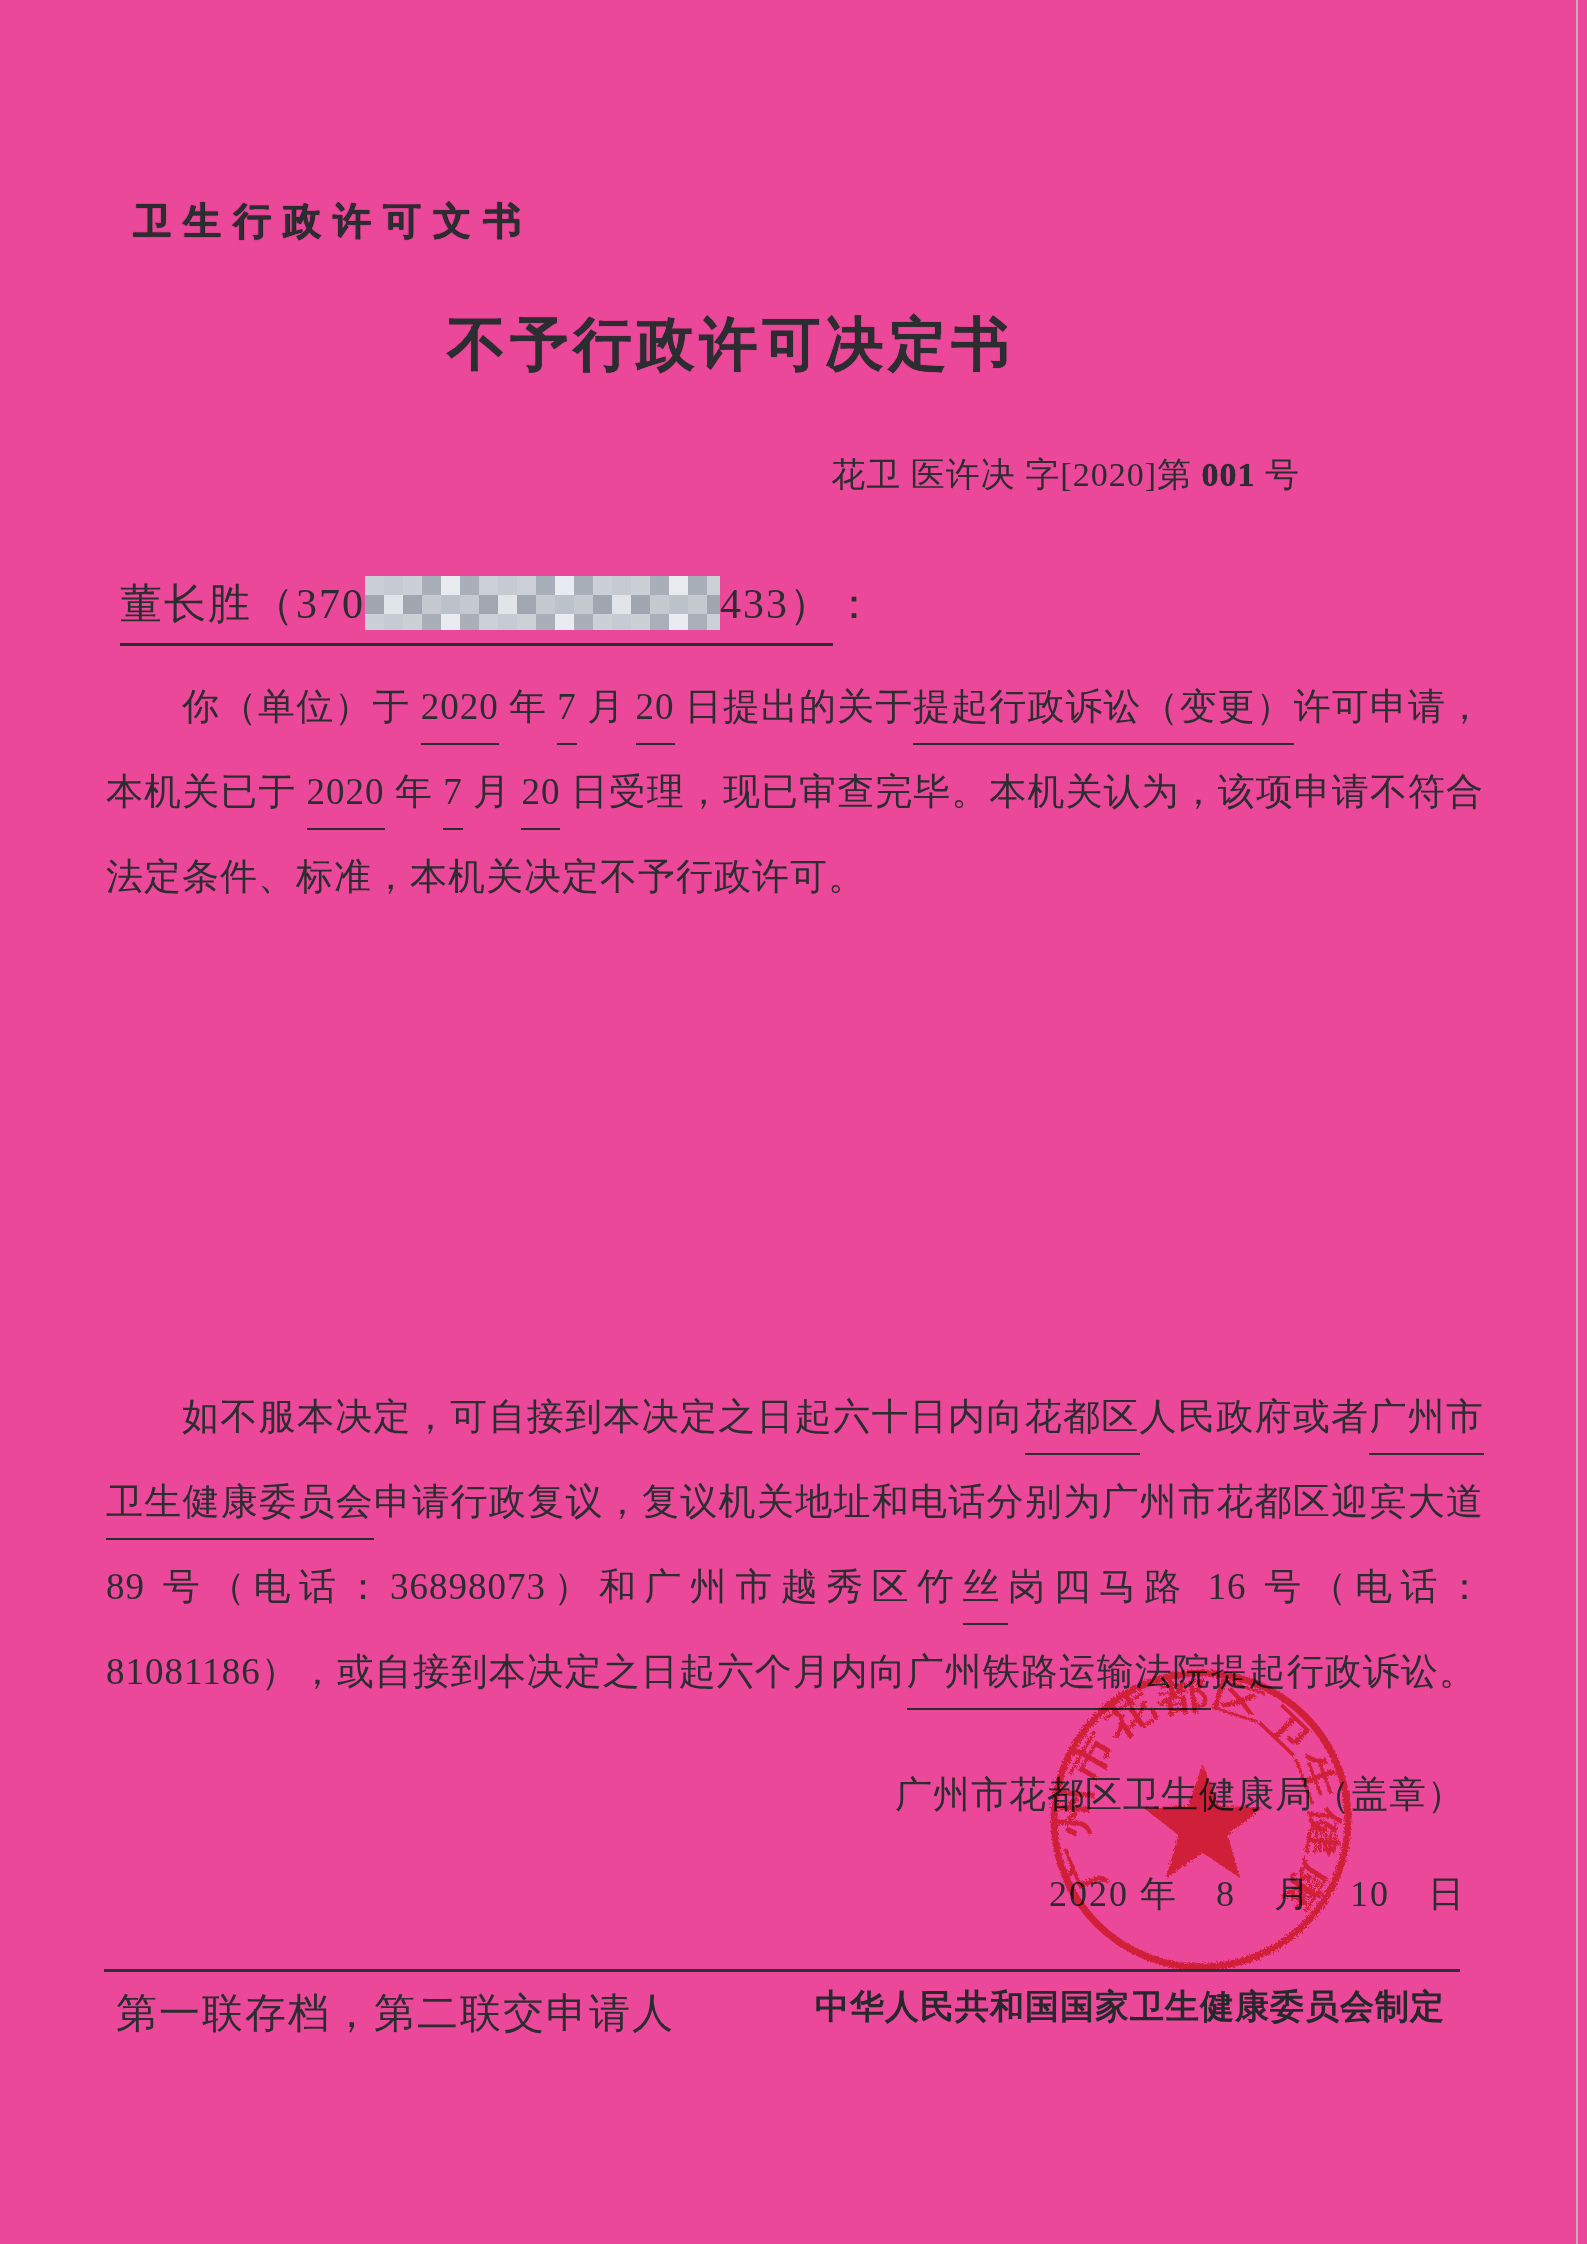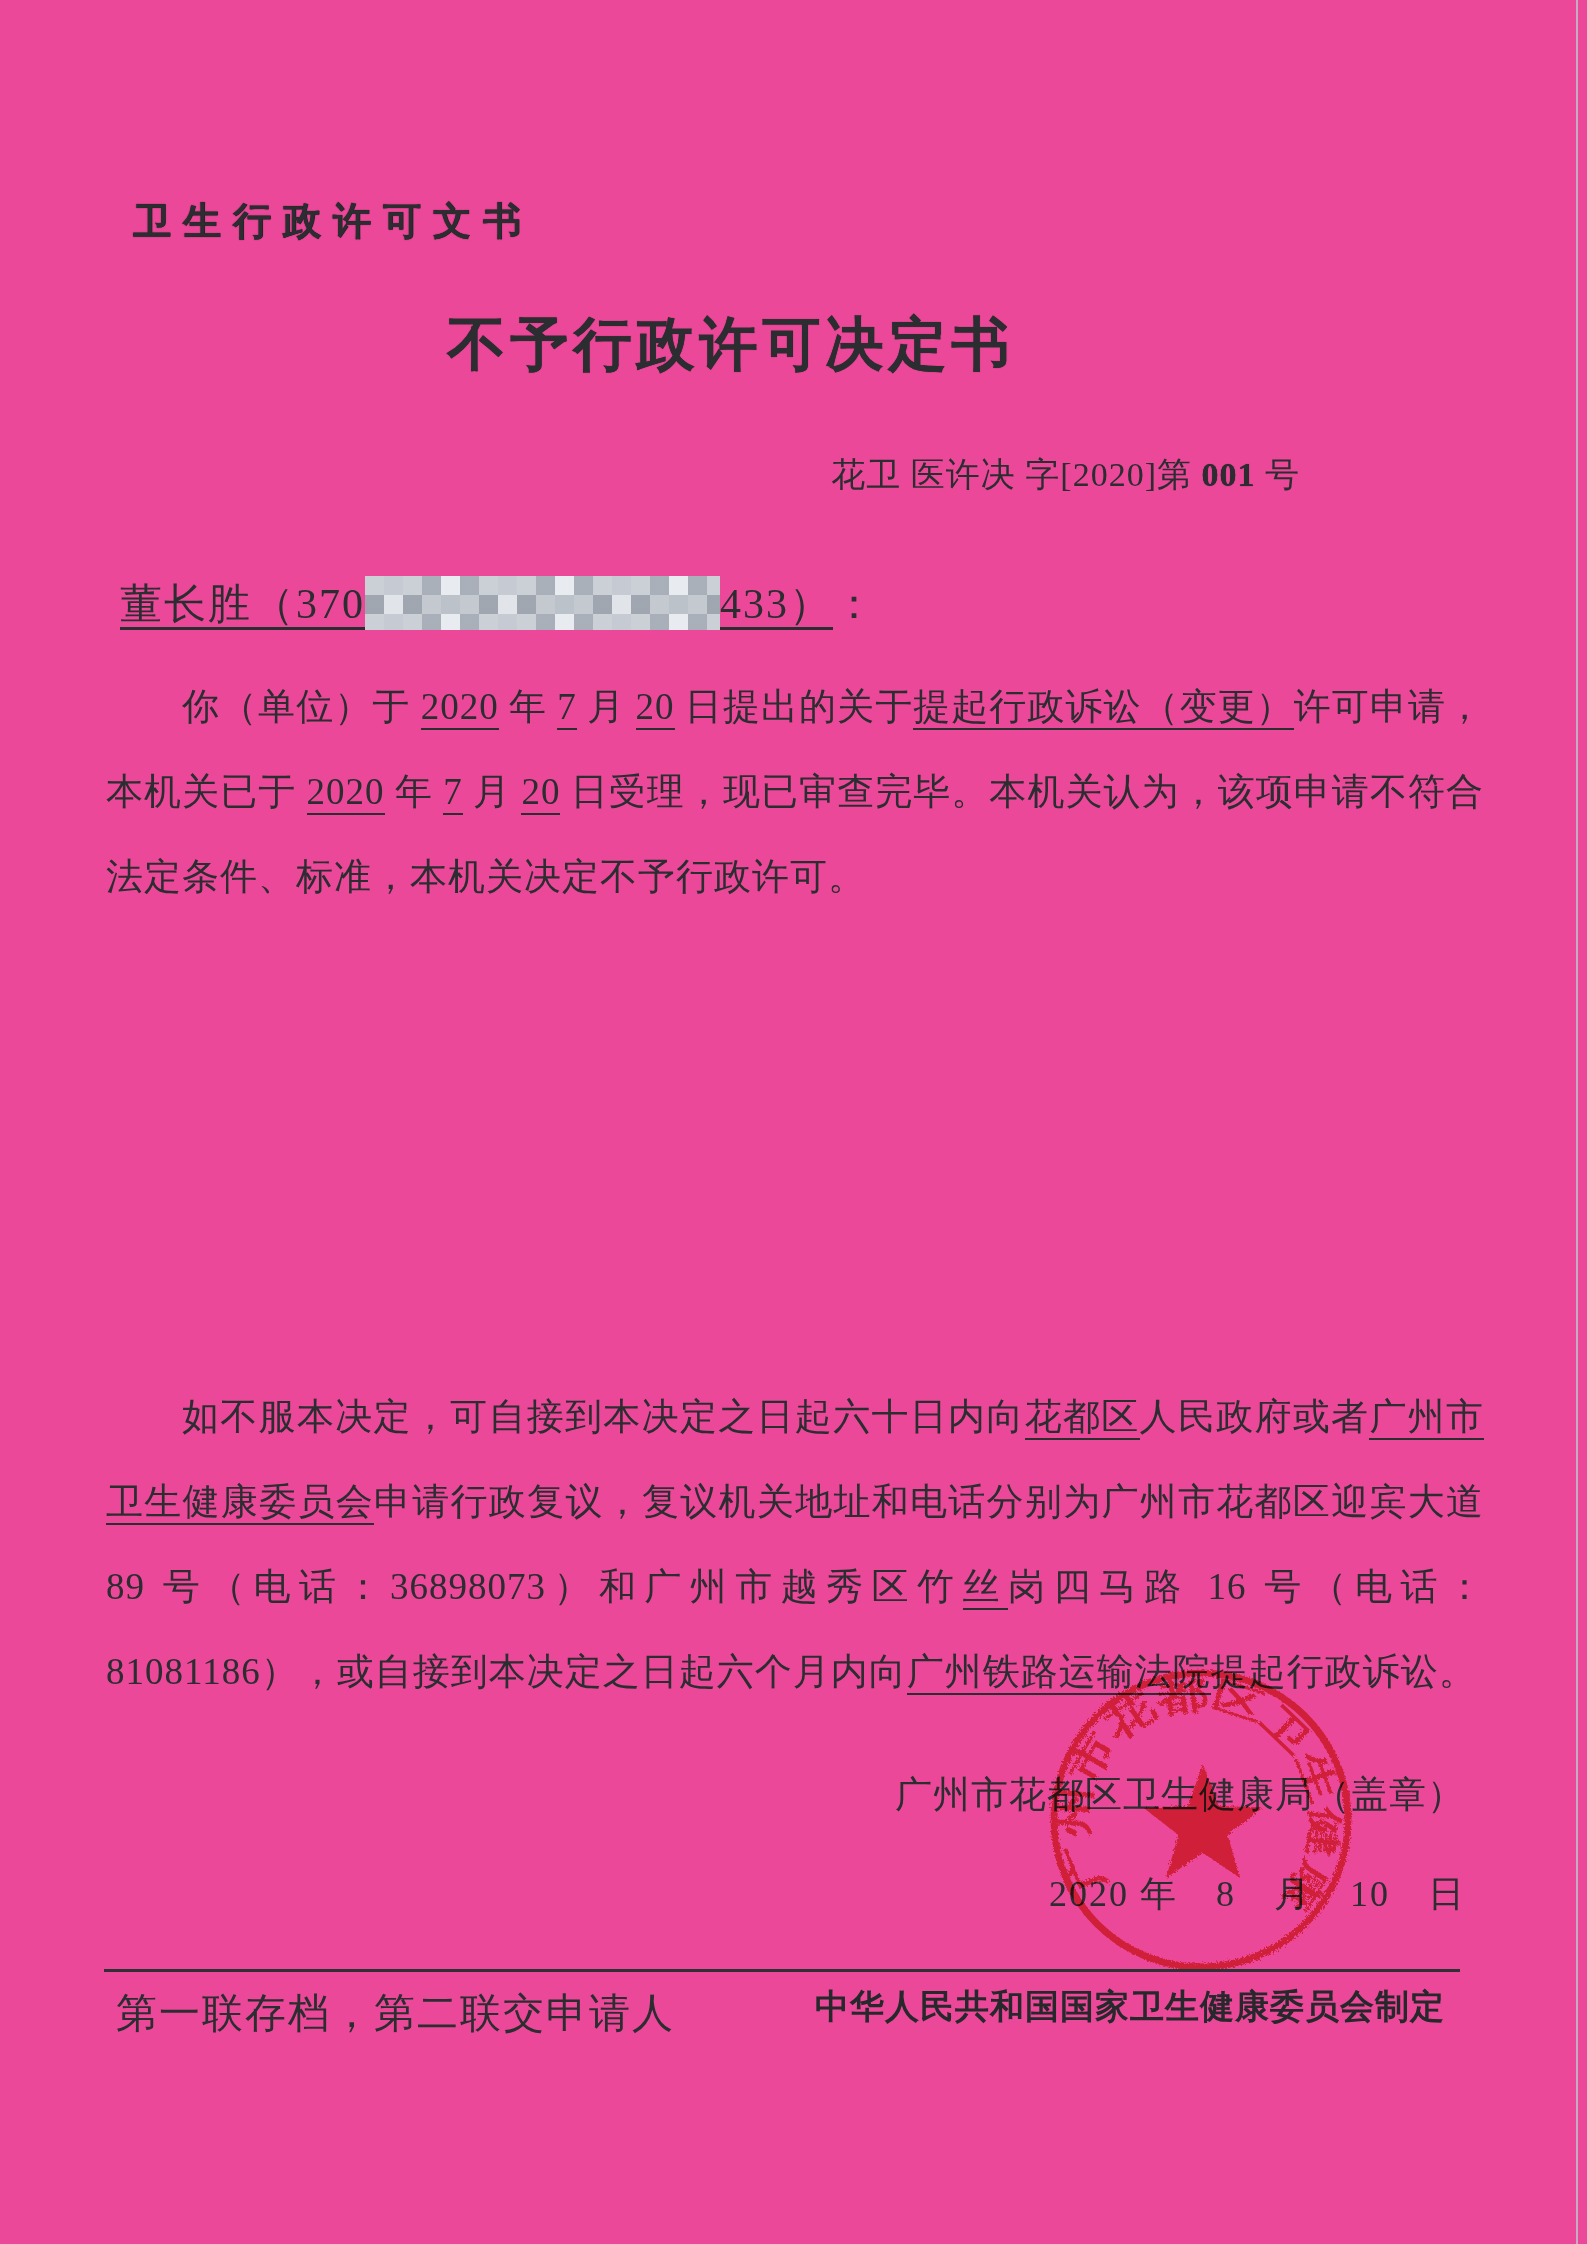--- a/index.html
+++ b/index.html
@@ -19,37 +19,37 @@
   }
   .title{
     position:absolute;left:0;right:125px;top:306px;text-align:center;
     font-size:58px;font-weight:700;letter-spacing:5px;
     text-shadow:0 0 .8px #1c1e22;
     font-family:Liberation Mono, monospace;
   }
   .docnum{position:absolute;right:287px;top:452px;font-size:34px;letter-spacing:1px;}
   .docnum .num{font-weight:700;text-shadow:0 0 .8px #1c1e22;}
   .addressee{position:absolute;left:120px;top:576px;font-size:42px;letter-spacing:2px;}
-  .addressee .ul{border-bottom:3px solid #2b2d31;padding-bottom:0;}
+  .addressee .ul{border-bottom:3px solid #2b2d31;padding-bottom:16px;}
   .mosaic{
     display:inline-block;width:355px;height:54px;vertical-align:-12px;
     background-image:
       repeating-linear-gradient(90deg, rgba(140,147,157,.30) 0 19px, rgba(235,238,242,.30) 19px 38px),
       conic-gradient(#b6bcc5 0 25%, #dde1e7 0 50%, #a8afb9 0 75%, #e7eaef 0);
     background-size:57px 38px, 38px 38px;
   }
   .para{
     position:absolute;left:106px;width:1378px;
     font-size:37px;line-height:85px;text-align:justify;text-indent:76px;
     letter-spacing:1px;
   }
   .p1{top:664px;}
   .p2{top:931px;}
   .p3{top:1374px;}
-  .para .u{border-bottom:2px solid #2b2d31;padding-bottom:1px;}
+  .para .u{border-bottom:2px solid #2b2d31;padding-bottom:16px;}
   .sign-agency{position:absolute;left:895px;top:1770px;font-size:37px;letter-spacing:1px;}
   .sign-date{position:absolute;left:1018px;top:1870px;font-size:36px;letter-spacing:2px;margin-left:31px;}
   .seal{
     position:absolute;left:1042px;top:1658px;width:322px;height:322px;
     mix-blend-mode:multiply;opacity:.88;pointer-events:none;
   }
   .footer-line{position:absolute;left:104px;top:1969px;width:1356px;border-top:3px solid #2e3035;}
   .footer-left{position:absolute;left:116px;top:1986px;font-size:41px;letter-spacing:2px;}
   .footer-right{
     position:absolute;right:142px;top:1984px;font-size:34px;font-weight:700;

